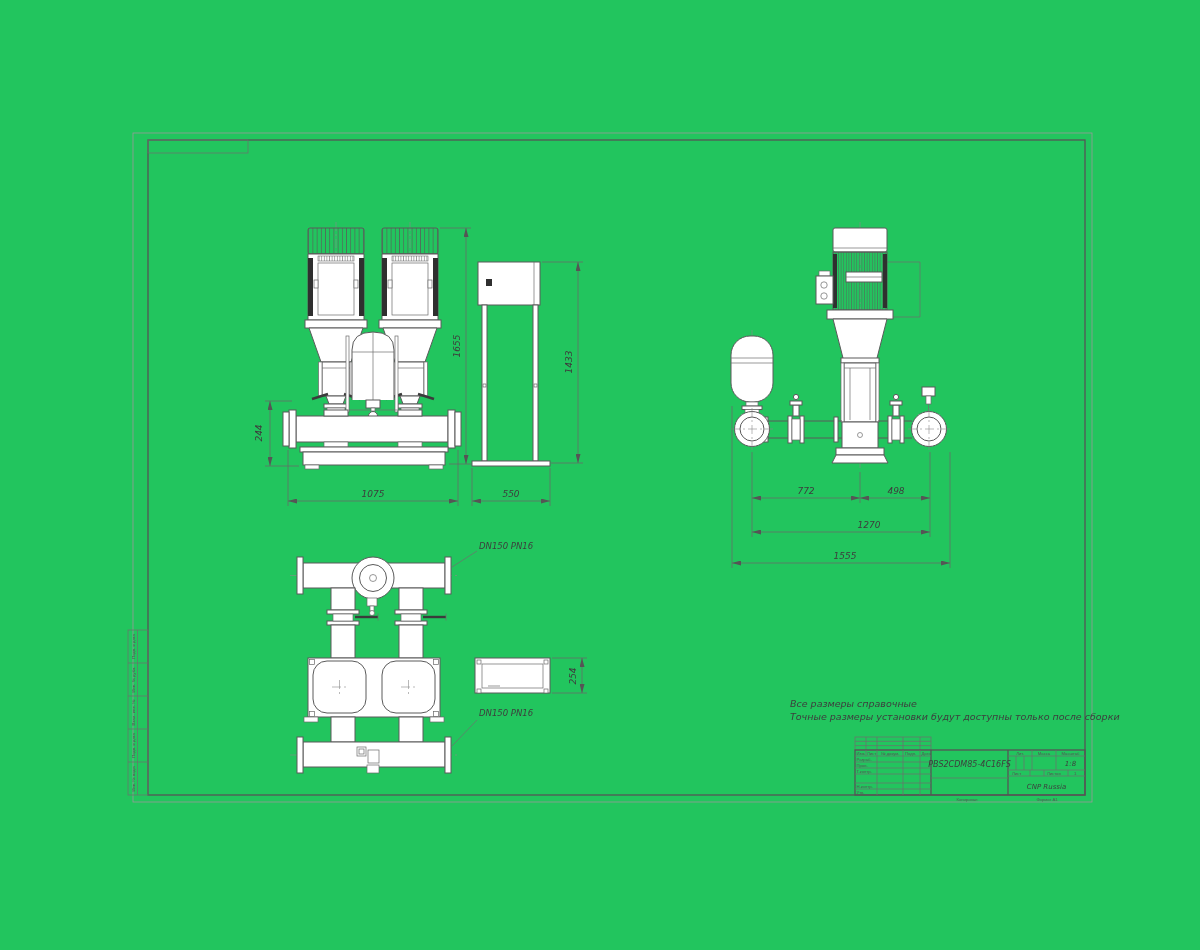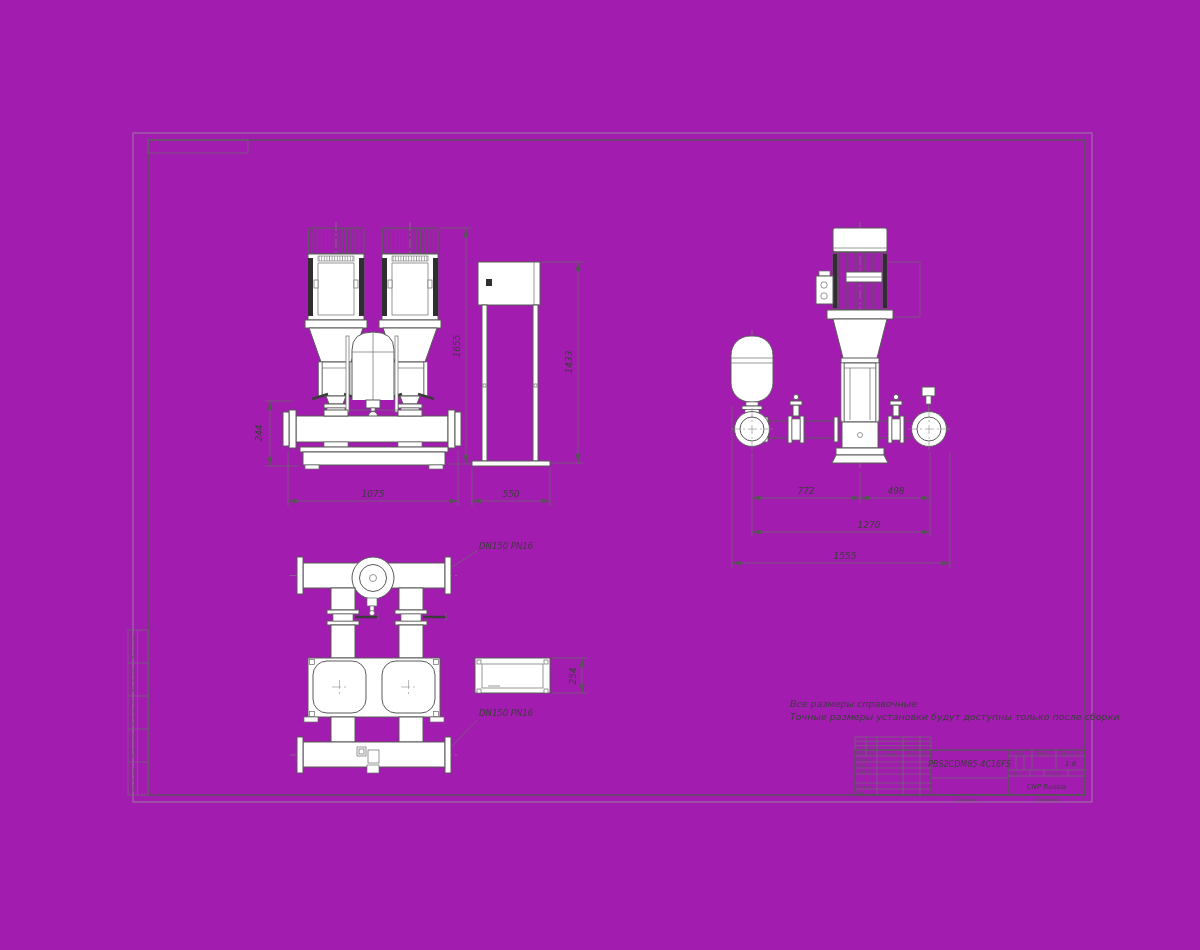--- a/index.html
+++ b/index.html
@@ -1,16 +1,16 @@
 <!DOCTYPE html>
 <html><head>
 <meta charset="utf-8">
 <style>
   html,body{margin:0;padding:0;background:#fff;}
-  .page{position:relative;width:1200px;height:950px;background:#a21caf;overflow:hidden;
+  .page{position:relative;width:1200px;height:950px;background:#22c55e;overflow:hidden;
         font-family:"DejaVu Sans",sans-serif;}
   svg{display:block;}
   .ln{fill:none;stroke:#5a5a5a;stroke-width:1;}
   .w{fill:#ffffff;stroke:#5a5a5a;stroke-width:1;}
   .wt{fill:#ffffff;stroke:#6a6a6a;stroke-width:0.7;}
   .thin{fill:none;stroke:#6e6e6e;stroke-width:0.7;}
   .dark{fill:#2f2f2f;stroke:none;}
   .dim{fill:none;stroke:#6a6a6a;stroke-width:0.75;}
   .cl{fill:none;stroke:#8a8a8a;stroke-width:0.6;stroke-dasharray:9 3 2 3;}
   .hnd{fill:none;stroke:#3b3b3b;stroke-width:2.4;}

